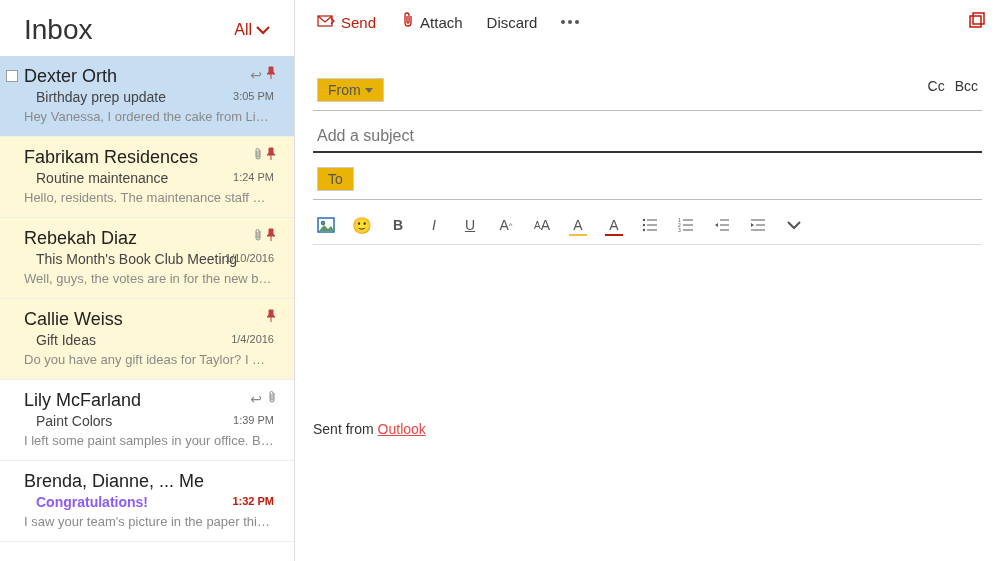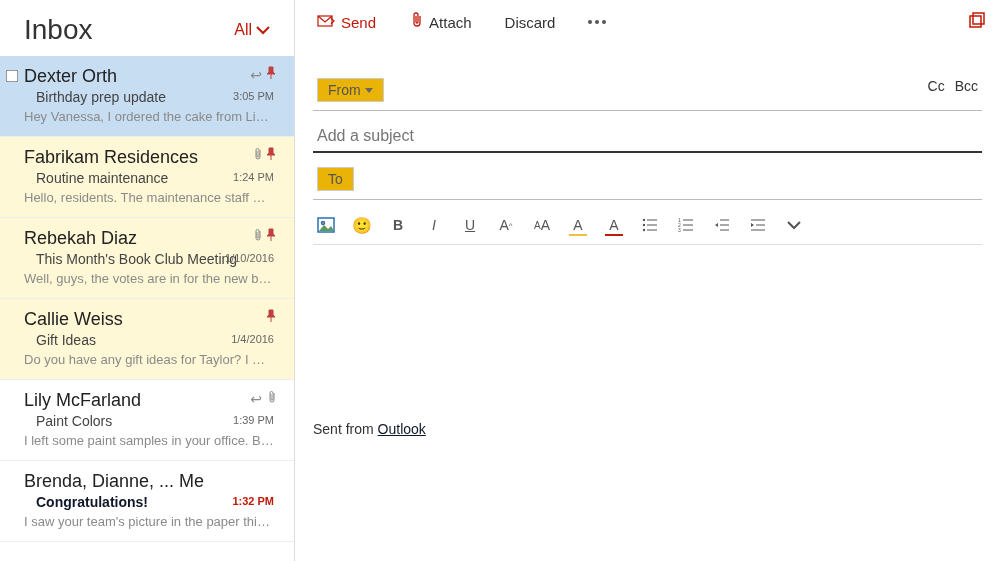--- a/index.html
+++ b/index.html
@@ -12,32 +12,32 @@
 .inbox-title { font-size: 28px; font-weight: 300; color: #333; }
 .filter { display: flex; align-items: center; gap: 4px; color: #c21807; font-size: 16px; cursor: pointer; }
 .filter svg { fill: #c21807; }
 
 .msg-list { flex: 1; overflow-y: auto; }
 .msg { padding: 10px 20px 12px 24px; border-bottom: 1px solid #eee; position: relative; cursor: pointer; }
 .msg.selected { background: #c7ddf2; }
 .msg.yellow { background: #fff8d6; }
 .msg-from { font-size: 18px; color: #222; font-weight: 300; }
 .msg-subject { font-size: 14px; color: #444; margin-top: 2px; margin-left: 12px; }
-.msg-subject.unread { color: #0f172a; font-weight: 600; }
+.msg-subject.unread { color: #8b5cf6; font-weight: 600; }
 .msg-preview { font-size: 13px; color: #8a8a8a; margin-top: 4px; white-space: nowrap; overflow: hidden; text-overflow: ellipsis; }
 .msg-time { position: absolute; right: 20px; top: 34px; font-size: 11px; color: #666; }
 .msg-time.unread { color: #c21807; font-weight: 600; }
 .msg-icons { position: absolute; right: 18px; top: 10px; display: flex; gap: 4px; align-items: center; }
 .pin { color: #c04040; font-size: 14px; }
 .reply-icn, .attach-icn { color: #8a8a8a; font-size: 14px; }
 .checkbox { position:absolute; left:6px; top:14px; width:12px; height:12px; border:1px solid #999; background:#fff; }
 
 
 .right { flex: 1; display: flex; flex-direction: column; }
-.topbar { display: flex; align-items: center; height: 44px; padding: 4px 14px; gap: 17px; }
+.topbar { display: flex; align-items: center; height: 44px; padding: 4px 14px; gap: 8px; }
 .topbar .action { display: flex; align-items: center; gap: 6px; padding: 4px 8px; font-size: 15px; color: #333; cursor: pointer; }
 .topbar .action.send { color: #c21807; }
 .topbar .action.send .icn { color:#c21807; }
 .topbar .action.attach .clip { color:#c21807; font-size:16px; }
 .more-dots { display: flex; gap: 3px; padding: 4px 8px; cursor:pointer; }
 .more-dots span { width:4px; height:4px; background:#555; border-radius:50%; }
 .popout { margin-left:auto; color:#c21807; cursor:pointer; }
 .popout svg { stroke:#c21807; fill:none; stroke-width:1.5; }
 
 .compose { padding: 26px 18px 0 18px; flex:1; }
@@ -56,21 +56,21 @@
 .fmt.italic { font-style:italic; }
 .fmt.underline { text-decoration:underline; }
 .emoji { font-size:16px; }
 .picture-btn svg { stroke:#2a6fb5; fill:none; stroke-width:1.5; }
 .font-color { position:relative; }
 .font-color .bar { position:absolute; bottom:-2px; left:0; right:0; height:2px; }
 .expand { color:#555; }
 
 .body-area { padding: 14px 4px; min-height:120px; font-size:14px; color:#333; }
 .signature { margin-top: 56px; font-size:14px; color:#333; }
-.signature a { color:#0f172a; text-decoration:underline; }
+.signature a { color:#ef4444; text-decoration:underline; }
 
 .caret-down { width:0; height:0; border-left:4px solid transparent; border-right:4px solid transparent; border-top:5px solid #666; display:inline-block; }
 </style>
 </head>
 <body>
 
 <div class="app">
 
   <div class="left">
     <div class="left-header">

